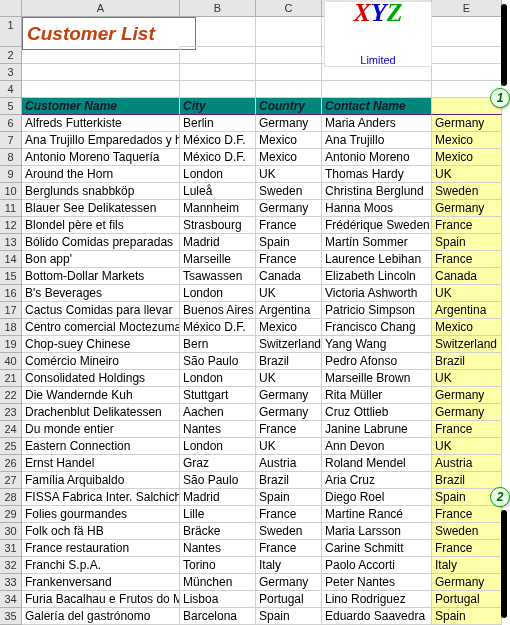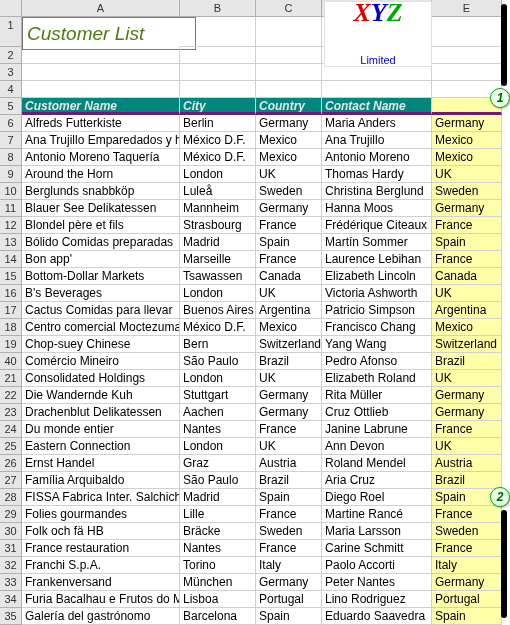--- a/index.html
+++ b/index.html
@@ -41,46 +41,46 @@
     text-align: center;
     font-family: Tahoma, sans-serif;
     font-size: 11px;
     color: #333;
     border-right: 1px solid #b0b0b0;
     border-bottom: 1px solid #b0b0b0;
   }
   .title-cell {
     font-family: Arial, sans-serif;
     font-size: 19px;
-    font-weight: normal;
-    color: #4d7c0f;
+    font-weight: bold;
+    color: #c2410c;
     font-style: italic;
     white-space: nowrap;
     overflow: visible;
     background: #fff;
     border-bottom:none;
   }
   .title-box {
     position:absolute;
     top:0; left:0;
     width:174px;
     height:33px;
     border:1px solid #777;
     display:flex;
     align-items:center;
     padding-left:4px;
     background:#fff;
   }
   .tablehdr {
     background: #00867d;
-    color: #e5e5e5;
+    color: #0f172a;
     font-weight: bold;
     font-style: italic;
     font-size: 12px;
-    border-bottom: 3px solid #701a75;
+    border-bottom: 1px solid #701a75;
   }
   .col-e {
     background: #ffffaa;
   }
   .logo-area {
     position: absolute;
     top: 1px;
     left: 324px;
     width: 108px;
     height: 66px;
@@ -208,21 +208,21 @@
     <div class="cell rowhdr">11</div>
     <div class="cell ">Blauer See Delikatessen</div>
     <div class="cell ">Mannheim</div>
     <div class="cell ">Germany</div>
     <div class="cell ">Hanna Moos</div>
     <div class="cell col-e">Germany</div>
     <div class="cell rowhdr">12</div>
     <div class="cell ">Blondel père et fils</div>
     <div class="cell ">Strasbourg</div>
     <div class="cell ">France</div>
-    <div class="cell ">Frédérique Citeaux</div>
+    <div class="cell ">Frédérique Sweden</div>
     <div class="cell col-e">France</div>
     <div class="cell rowhdr">13</div>
     <div class="cell ">Bólido Comidas preparadas</div>
     <div class="cell ">Madrid</div>
     <div class="cell ">Spain</div>
     <div class="cell ">Martín Sommer</div>
     <div class="cell col-e">Spain</div>
     <div class="cell rowhdr">14</div>
     <div class="cell ">Bon app'</div>
     <div class="cell ">Marseille</div>
@@ -262,21 +262,21 @@
     <div class="cell rowhdr">40</div>
     <div class="cell ">Comércio Mineiro</div>
     <div class="cell ">São Paulo</div>
     <div class="cell ">Brazil</div>
     <div class="cell ">Pedro Afonso</div>
     <div class="cell col-e">Brazil</div>
     <div class="cell rowhdr">21</div>
     <div class="cell ">Consolidated Holdings</div>
     <div class="cell ">London</div>
     <div class="cell ">UK</div>
-    <div class="cell ">Elizabeth Roland</div>
+    <div class="cell ">Marseille Brown</div>
     <div class="cell col-e">UK</div>
     <div class="cell rowhdr">22</div>
     <div class="cell ">Die Wandernde Kuh</div>
     <div class="cell ">Stuttgart</div>
     <div class="cell ">Germany</div>
     <div class="cell ">Rita Müller</div>
     <div class="cell col-e">Germany</div>
     <div class="cell rowhdr">23</div>
     <div class="cell ">Drachenblut Delikatessen</div>
     <div class="cell ">Aachen</div>

